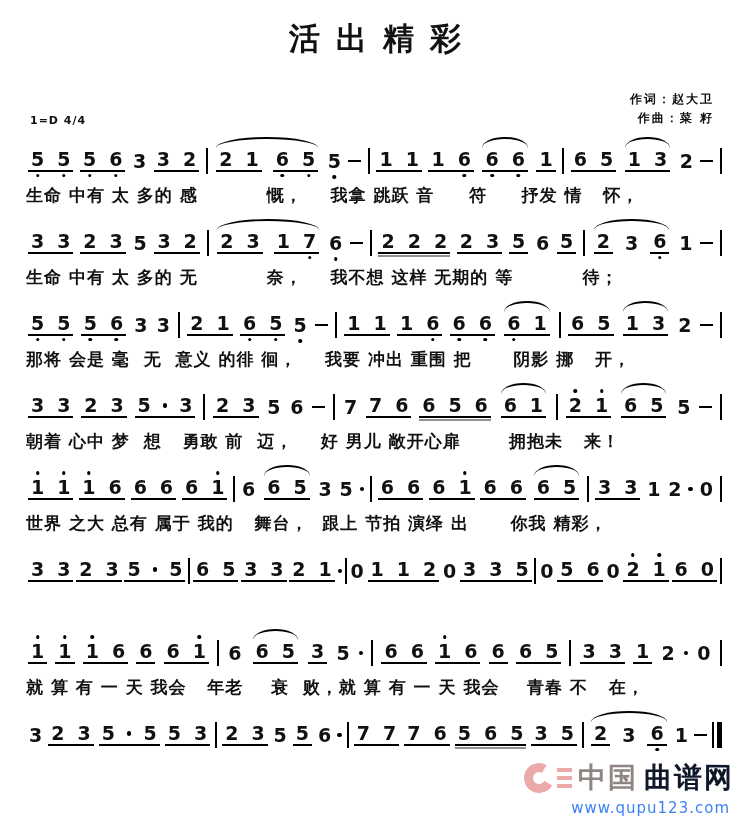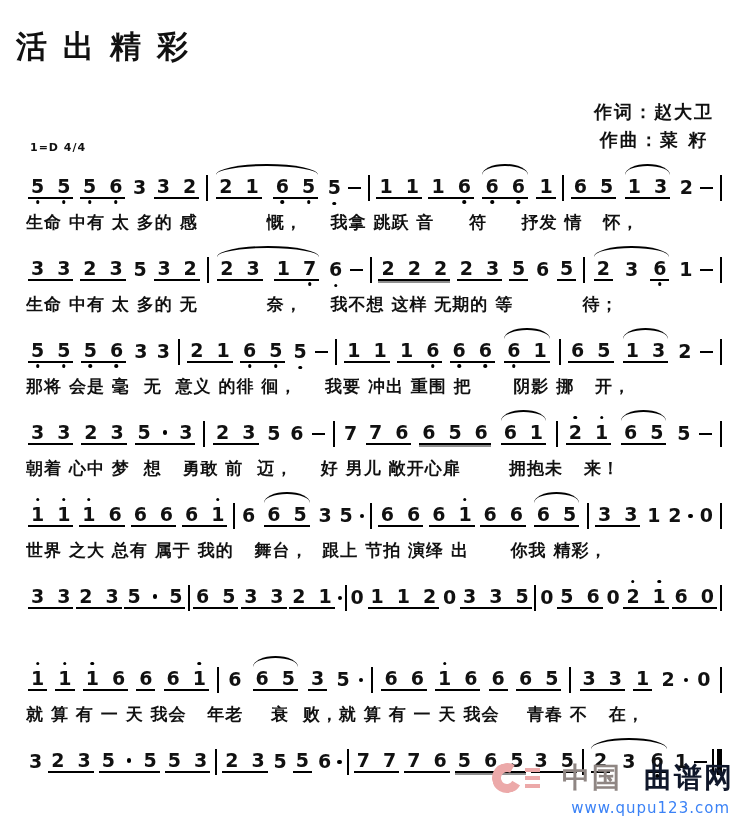--- a/index.html
+++ b/index.html
@@ -1,27 +1,27 @@
 <!DOCTYPE html>
 <html><head>
 <meta charset="utf-8">
 <style>
   * { margin:0; padding:0; box-sizing:border-box; }
   html,body { width:750px; height:827px; }
   body { background:#fff; color:#111; font-family:"DejaVu Sans", sans-serif; position:relative; overflow:hidden; }
 
   .page { width:750px; height:827px; position:relative; }
 
-  .title { padding-top:26px; font-size:31px; font-weight:700;
+  .title { text-align:center; padding-top:18px; font-size:31px; font-weight:700;
            letter-spacing:16px; text-indent:16px; font-family:"DejaVu Sans", sans-serif; }
 
   .meta { display:flex; justify-content:space-between; align-items:flex-end;
           padding:30px 36px 0 30px; }
   .key  { font-size:11px; font-weight:700; letter-spacing:1px; }
-  .credits { font-size:18px; font-weight:600; line-height:1.55; text-align:center; letter-spacing:2px; }
+  .credits { font-size:12px; font-weight:600; line-height:1.55; text-align:right; letter-spacing:2px; }
 
   .systems { padding:6px 26px 0 26px; }
   .system { height:69px; }
   .notes-row { display:flex; justify-content:space-between; align-items:center;
                height:30px; margin:13px 2px 9px 2px; }
   .lyrics-row { font-size:17px; font-weight:700; white-space:pre; letter-spacing:1px;
                 line-height:1.2; overflow:hidden; }
 
   .note { position:relative; display:inline-block; line-height:1;
           font-size:19px; font-weight:700; padding:0 1px; }
@@ -41,21 +41,21 @@
 
   .bar { width:2px; height:26px; background:#000; }
   .finalbar { display:inline-flex; gap:3px; height:26px; }
   .finalbar i { display:block; height:26px; }
   .finalbar .thin { width:2px; background:#000; }
   .finalbar .thick { width:5px; background:#000; }
   .dash { width:13px; height:2.5px; background:#000; }
   .adot { width:4.5px; height:4.5px; border-radius:50%; background:#000; }
 
   .watermark { position:absolute; right:16px; bottom:10px; text-align:right; }
-  .wm-row { display:flex; align-items:center; gap:22px; justify-content:center; }
+  .wm-row { display:flex; align-items:center; gap:6px; justify-content:center; }
   .wm-logo { display:inline-flex; align-items:center; gap:3px; }
   .wm-c { width:30px; height:30px; border-radius:50%; border:9px solid #eca9a9;
           border-right-color:transparent; transform:rotate(-15deg); }
   .wm-bars { display:inline-flex; flex-direction:column; gap:4px; }
   .wm-bars i { display:block; width:15px; height:4px; background:#eca9a9; }
   .wm-name1 { font-size:28px; font-weight:700; letter-spacing:2px; }
   .wm-name2 { font-size:28px; font-weight:700; letter-spacing:2px; }
   .wm-url { font-size:15px; margin-top:2px; padding-right:4px; letter-spacing:1px; }
 </style>
 </head>

